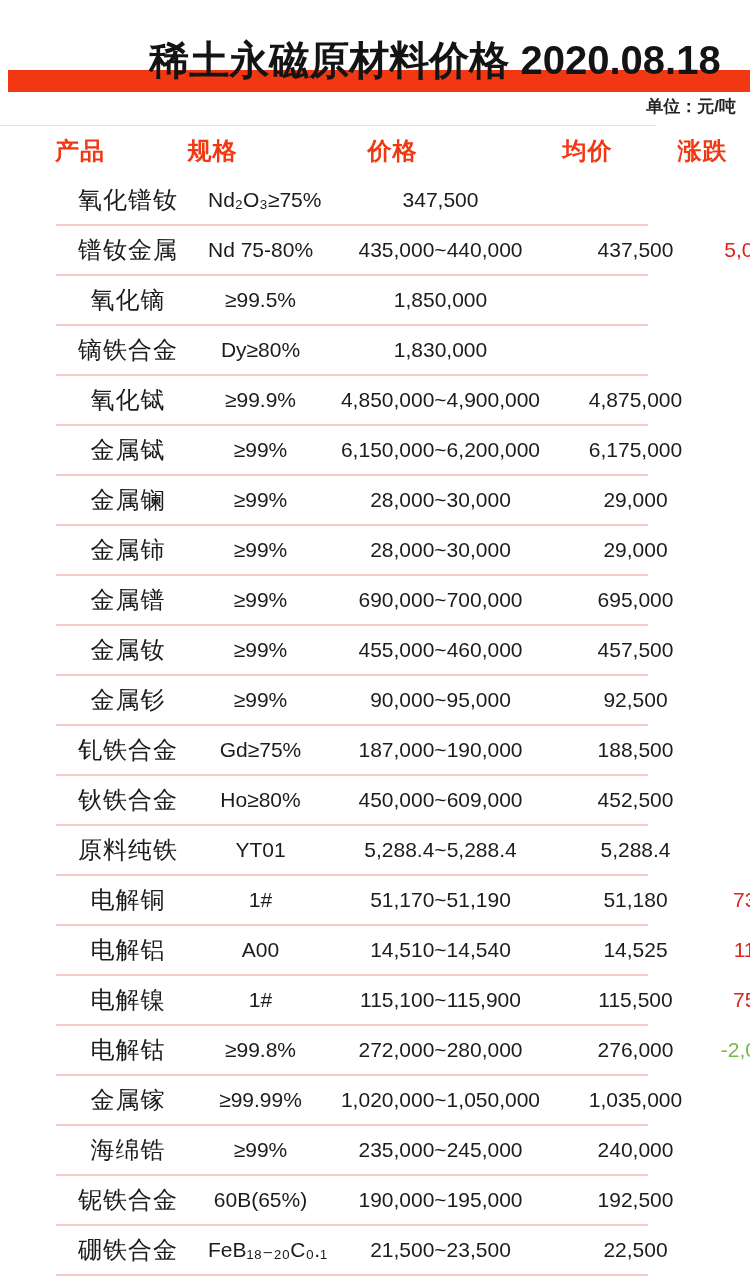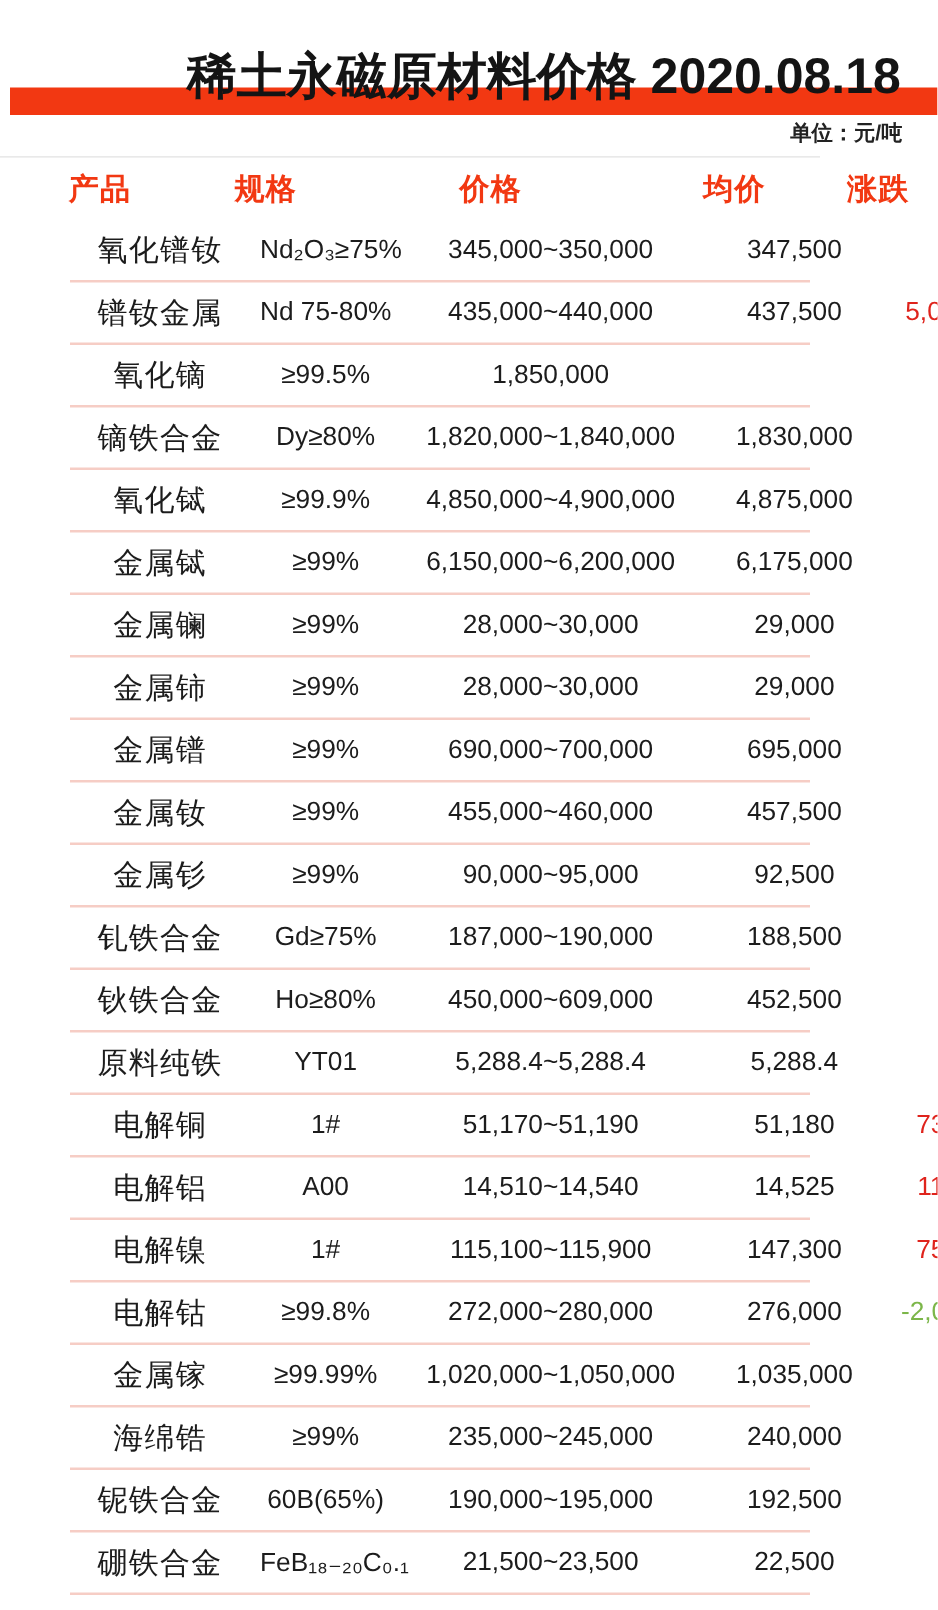--- a/index.html
+++ b/index.html
@@ -26,21 +26,21 @@
     position: absolute; top: 70px; left: 8px; right: 0;
     height: 22px; background: var(--accent); z-index: 1;
   }
   .page-title {
     position: absolute; top: 33px; left: 0; width: 750px;
     text-align: center; transform: translateX(60px);
     font-size: 40px; font-weight: bold; letter-spacing: 0px;
     color: #141414; z-index: 2; white-space: nowrap;
   }
   .unit-label {
-    position: absolute; top: 95px; right: 28px;
+    position: absolute; top: 95px; right: 14px;
     font-size: 17px; font-weight: 600; color: #222222; z-index: 2; text-align: center;
   }
 
   
   .price-table {
     position: absolute; top: 125px; left: 0; width: 656px;
   }
   .thead, .trow {
     display: grid;
     grid-template-columns: 160px 105px 255px 135px 95px;
@@ -75,41 +75,39 @@
     <span class="hcell">产品</span>
     <span class="hcell">规格</span>
     <span class="hcell">价格</span>
     <span class="hcell">均价</span>
     <span class="hcell">涨跌</span>
   </div>
   <div id="rows">
       <div class="trow">
         <span class="cell c0">氧化镨钕</span>
         <span class="cell c1">Nd₂O₃≥75%</span>
-        <span class="cell c2">345,000~350,000</span>
         <span class="cell c3">347,500</span>
         <span class="cell c4"></span>
       </div>
       <div class="trow">
         <span class="cell c0">镨钕金属</span>
         <span class="cell c1">Nd 75-80%</span>
         <span class="cell c2">435,000~440,000</span>
         <span class="cell c3">437,500</span>
         <span class="cell c4 up">5,000</span>
       </div>
       <div class="trow">
         <span class="cell c0">氧化镝</span>
         <span class="cell c1">≥99.5%</span>
         <span class="cell c3">1,850,000</span>
         <span class="cell c4"></span>
       </div>
       <div class="trow">
         <span class="cell c0">镝铁合金</span>
         <span class="cell c1">Dy≥80%</span>
-        <span class="cell c2">1,820,000~1,840,000</span>
         <span class="cell c3">1,830,000</span>
         <span class="cell c4"></span>
       </div>
       <div class="trow">
         <span class="cell c0">氧化铽</span>
         <span class="cell c1">≥99.9%</span>
         <span class="cell c2">4,850,000~4,900,000</span>
         <span class="cell c3">4,875,000</span>
         <span class="cell c4"></span>
       </div>
@@ -187,21 +185,21 @@
         <span class="cell c0">电解铝</span>
         <span class="cell c1">A00</span>
         <span class="cell c2">14,510~14,540</span>
         <span class="cell c3">14,525</span>
         <span class="cell c4 up">110</span>
       </div>
       <div class="trow">
         <span class="cell c0">电解镍</span>
         <span class="cell c1">1#</span>
         <span class="cell c2">115,100~115,900</span>
-        <span class="cell c3">147,300</span>
+        <span class="cell c3">115,500</span>
         <span class="cell c4 up">750</span>
       </div>
       <div class="trow">
         <span class="cell c0">电解钴</span>
         <span class="cell c1">≥99.8%</span>
         <span class="cell c2">272,000~280,000</span>
         <span class="cell c3">276,000</span>
         <span class="cell c4 down">-2,000</span>
       </div>
       <div class="trow">

